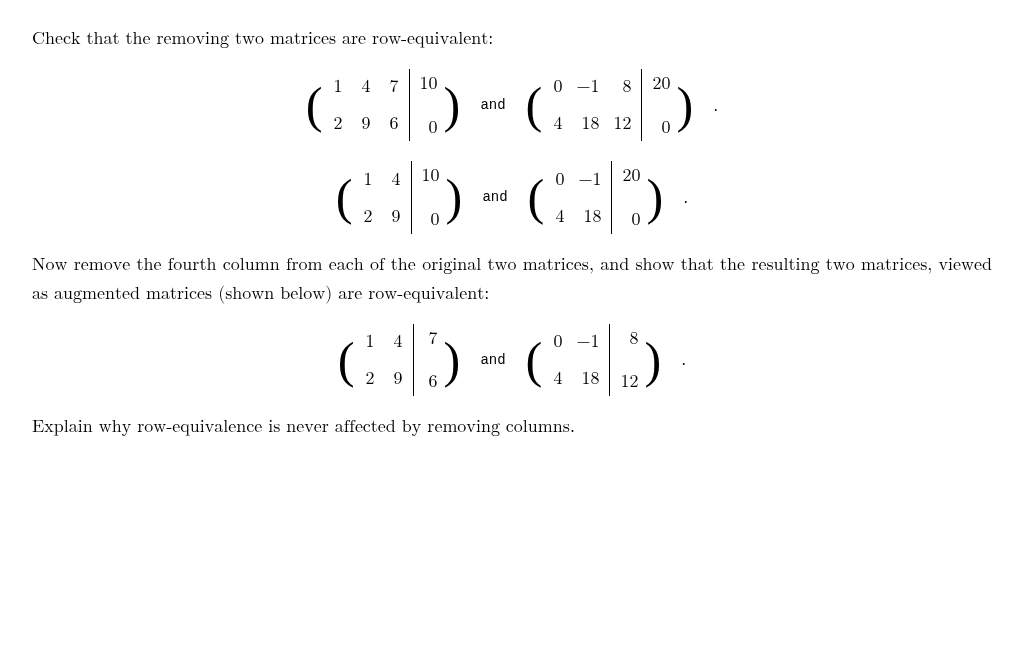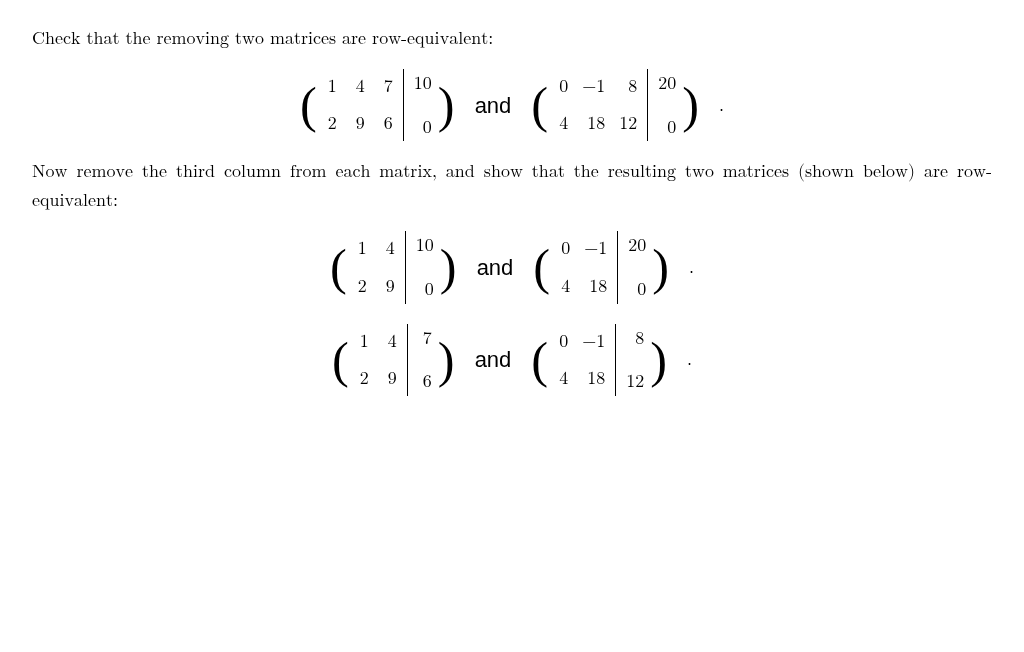--- a/index.html
+++ b/index.html
@@ -85,22 +85,22 @@
     }
 
     .aug-col {
       display: inline-grid;
       row-gap: 15px;
       padding: 4px 6px;
       align-items: center;
     }
 
     .and-text {
-      font-family: Liberation Sans, sans-serif;
-      font-size: 22px;
+      font-family: Liberation Mono, monospace;
+      font-size: 14px;
     }
 
     .dot {
       font-size: 18px;
     }
 
     .matrix-group {
       display: inline-flex;
       align-items: center;
     }
@@ -155,21 +155,20 @@
         <div class="aug-col">
           <span class="cell">20</span>
           <span class="cell">0</span>
         </div>
       </div>
       <span class="big-paren">)</span>
     </div>
     <span class="dot">.</span>
   </div>
 
-  <p>Now remove the third column from each matrix, and show that the resulting two matrices (shown below) are row-equivalent:</p>
 
   <div class="math-line">
 
     <div class="matrix-group">
       <span class="big-paren">(</span>
       <div class="matrix-inner">
         <div class="matrix-cols matrix-cols-2">
           <span class="cell">1</span>
           <span class="cell">4</span>
           <span class="cell">2</span>
@@ -203,20 +202,21 @@
         <div class="aug-col">
           <span class="cell">20</span>
           <span class="cell">0</span>
         </div>
       </div>
       <span class="big-paren">)</span>
     </div>
     <span class="dot">.</span>
   </div>
 
+  <p>Now remove the fourth column from each of the original two matrices, and show that the resulting two matrices, viewed as augmented matrices (shown below) are row-equivalent:</p>
 
   <div class="math-line">
 
     <div class="matrix-group">
       <span class="big-paren">(</span>
       <div class="matrix-inner">
         <div class="matrix-cols matrix-cols-2">
           <span class="cell">1</span>
           <span class="cell">4</span>
           <span class="cell">2</span>
@@ -250,14 +250,15 @@
         <div class="aug-col">
           <span class="cell">8</span>
           <span class="cell">12</span>
         </div>
       </div>
       <span class="big-paren">)</span>
     </div>
     <span class="dot">.</span>
   </div>
 
+  <p>Explain why row-equivalence is never affected by removing columns.</p>
 
 </div>
 
 </body></html>

